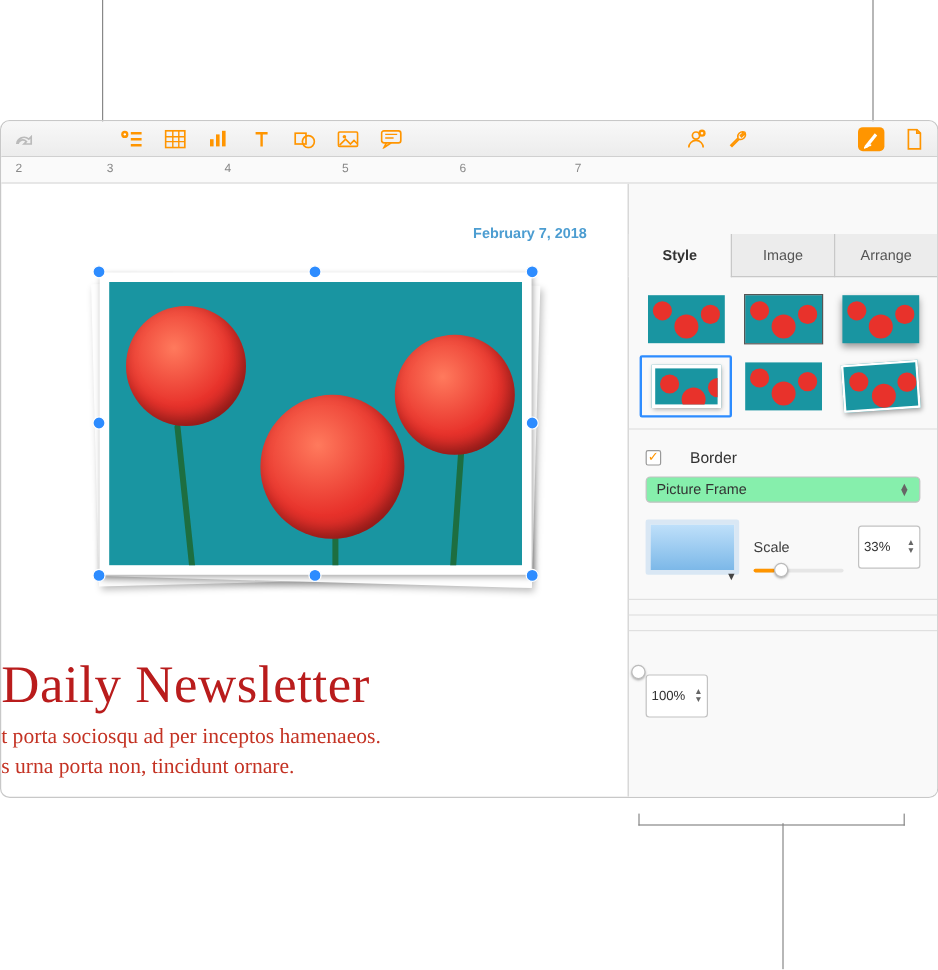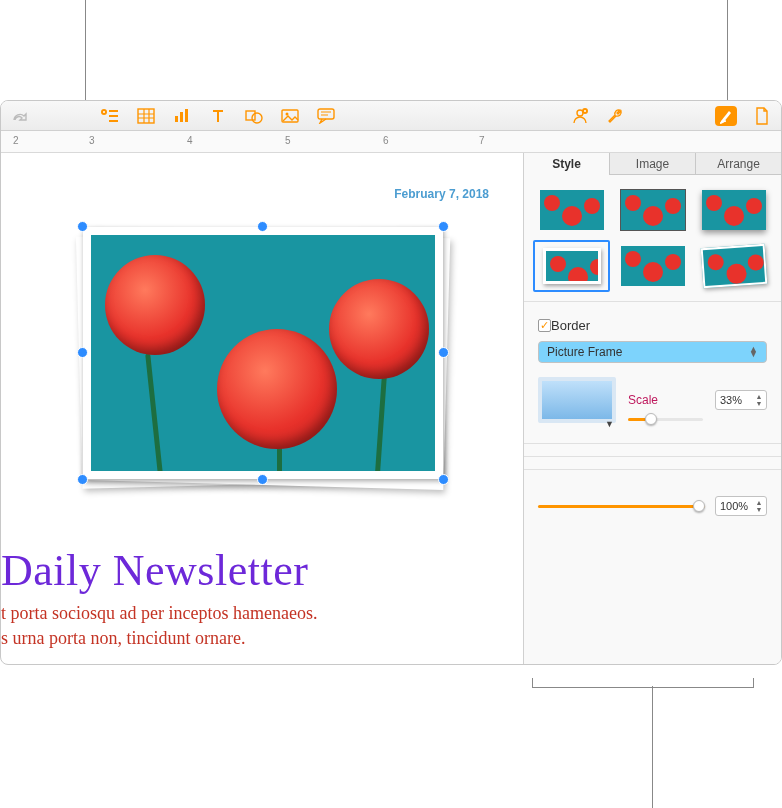--- a/index.html
+++ b/index.html
@@ -44,26 +44,26 @@
   .f3 { width: 100px; height: 100px; left: 238px; top: 44px; }
   .stem { position: absolute; width: 5px; background: #1d6e40; border-radius: 3px; }
   .s1 { left: 62px; top: 118px; height: 150px; transform: rotate(-6deg); }
   .s2 { left: 186px; top: 210px; height: 80px; }
   .s3 { left: 286px; top: 140px; height: 140px; transform: rotate(4deg); }
   .handle { position: absolute; width: 11px; height: 11px; background: #2d8cff; border: 1px solid #fff; border-radius: 50%; }
   .h-tl { left: -6px; top: -6px; } .h-tm { left: calc(50% - 6px); top: -6px; } .h-tr { right: -6px; top: -6px; }
   .h-ml { left: -6px; top: calc(50% - 6px); } .h-mr { right: -6px; top: calc(50% - 6px); }
   .h-bl { left: -6px; bottom: -6px; } .h-bm { left: calc(50% - 6px); bottom: -6px; } .h-br { right: -6px; bottom: -6px; }
 
-  .headline { position: absolute; left: 0; top: 392px; font-family: Georgia, "Times New Roman", serif; font-size: 44px; color: #6d28d9; font-weight: 400; letter-spacing: .5px; }
+  .headline { position: absolute; left: 0; top: 392px; font-family: Georgia, "Times New Roman", serif; font-size: 44px; color: #b91c1c; font-weight: 400; letter-spacing: .5px; }
   .bodytext { position: absolute; left: 0; top: 448px; font-family: Georgia, serif; font-size: 18px; color: #c43324; line-height: 1.4; }
 
   
   .inspector { width: 258px; border-left: 1px solid #d0d0d0; background: #f9f9f9; display: flex; flex-direction: column; font-size: 12px; }
-  .tabs { display: flex; height: 22px; }
+  .tabs { display: flex; height: 36px; margin-top: 42px; }
   .tab { flex: 1; display: flex; align-items: center; justify-content: center; background: #ececec; border-bottom: 1px solid #c8c8c8; color: #555; position: relative; }
   .tab.active { background: #f9f9f9; border-bottom-color: #f9f9f9; font-weight: 600; color: #333; }
   .tab + .tab { border-left: 1px solid #c8c8c8; }
 
   .thumbs { padding: 12px 12px 6px; display: grid; grid-template-columns: repeat(3,1fr); gap: 10px 10px; }
   .thumb { height: 46px; position: relative; display: flex; align-items: center; justify-content: center; }
   .thumb .mini { width: 64px; height: 40px; background: #1995a1; position: relative; overflow: hidden; }
   .thumb .mini .mf { position: absolute; border-radius: 50%; background: #e8322b; }
   .thumb .mini .mf1 { width: 16px; height: 16px; left: 4px; top: 5px; }
   .thumb .mini .mf2 { width: 20px; height: 20px; left: 22px; top: 16px; }
@@ -72,41 +72,41 @@
   .thumb.line .mini { outline: 1px solid #555; }
   .thumb.frame { padding: 3px; }
   .thumb.frame .mini { border: 3px solid #fff; box-shadow: 1px 2px 4px rgba(0,0,0,.35); width: 58px; height: 36px; }
   .thumb.reflect .mini::after { content:""; position:absolute; left:0; right:0; bottom:-14px; height:14px; background: linear-gradient(rgba(25,149,161,.5), transparent); }
   .thumb.tilt .mini { transform: rotate(-4deg); border: 2px solid #fff; box-shadow: 1px 2px 4px rgba(0,0,0,.35); }
   .thumb.selected::after { content: ""; position: absolute; inset: -3px; border: 2px solid #2d8cff; border-radius: 2px; }
 
   .sep { height: 1px; background: #e0e0e0; margin: 6px 0; }
 
   .section { padding: 10px 14px; }
-  .row { display: flex; align-items: center; gap: 0; }
+  .row { display: flex; align-items: center; gap: 24px; }
   .checkbox { width: 13px; height: 13px; border: 1px solid #999; border-radius: 2px; display:flex; align-items:center; justify-content:center; background:#fff; }
   .checkbox.checked::after { content:"✓"; font-size: 11px; color: #ff9500; line-height: 1; }
   .check-label { color: #333; font-size: 13px; }
 
-  .select { margin-top: 8px; height: 22px; background: #7dd3fc; border: 1px solid #c2c2c2; border-radius: 4px; display: flex; align-items: center; padding: 0 8px; justify-content: space-between; color: #333; }
+  .select { margin-top: 8px; height: 22px; background: #86efac; border: 1px solid #c2c2c2; border-radius: 4px; display: flex; align-items: center; padding: 0 8px; justify-content: space-between; color: #333; }
   .select .chev { font-size: 9px; color: #666; display:flex; flex-direction:column; line-height: 5px; }
 
   .border-preview-row { margin-top: 10px; display: flex; align-items: center; gap: 12px; }
   .border-preview { width: 78px; height: 46px; border: 4px solid #d9e7f4; background: linear-gradient(#bfe0fa,#7cb8e8); border-radius: 2px; position: relative; }
   .bp-caret { position:absolute; right:-2px; bottom:-10px; font-size:9px; color:#444; }
   .scale-block { flex:1; }
-  .scale-label { font-size: 12px; color: #be185d; margin-bottom: 4px; margin-top: 20px; }
+  .scale-label { font-size: 12px; color: #404040; margin-bottom: 4px; margin-top: 20px; }
   .slider { position: relative; height: 16px; }
   .slider .track { position:absolute; left:0; right:0; top:7px; height:3px; background:#e6e6e6; border-radius:2px; }
   .slider .fill { position:absolute; left:0; top:7px; height:3px; background:#ff9500; border-radius:2px; }
   .slider .knob { position:absolute; top:2px; width:12px; height:12px; background:#fff; border:1px solid #bbb; border-radius:50%; box-shadow: 0 1px 2px rgba(0,0,0,.3); }
-  .stepper { width: 52px; height: 20px; border: 1px solid #c2c2c2; border-radius: 3px; display: flex; align-items: center; padding: 0 4px; font-size: 11px; background:#fff; position: relative; }
+  .stepper { width: 52px; height: 36px; border: 1px solid #c2c2c2; border-radius: 3px; display: flex; align-items: center; padding: 0 4px; font-size: 11px; background:#fff; position: relative; }
   .stepper .arrows { position: absolute; right: 2px; top:1px; bottom:1px; width:10px; display:flex; flex-direction:column; font-size:7px; color:#666; justify-content:center; gap:0; line-height:7px; text-align:center; }
 
-  .opacity-row { margin-top: 10px; display: flex; align-items: center; gap: 10px; }
+  .opacity-row { margin-top: 10px; display: flex; align-items: flex-start; gap: 10px; flex-direction: column; }
   .opacity-row .slider { flex:1; }
 
   .bracket { position:absolute; left: 532px; right: 28px; height: 10px; border-bottom: 1px solid #888; border-left: 1px solid #888; border-right: 1px solid #888; top: 678px; }
 </style>
 </head>
 <body>
 
 <div class="root">
 
   <div class="callout-line callout-v1"></div>

